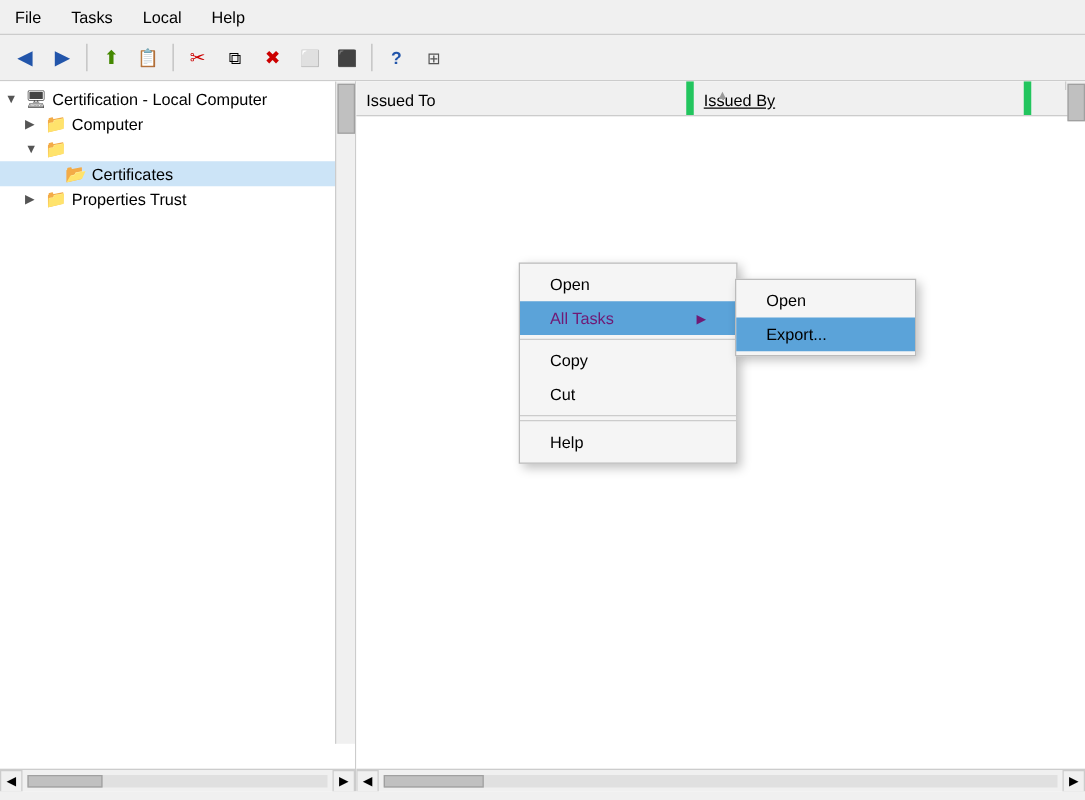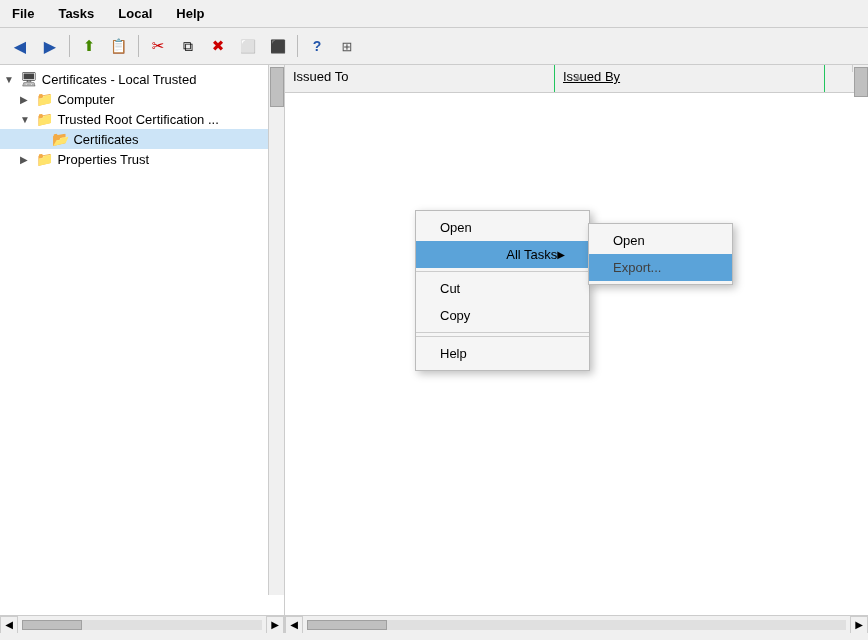--- a/index.html
+++ b/index.html
@@ -17,21 +17,20 @@
     .menu-bar {
       display: flex;
       background: #f0f0f0;
       padding: 4px 8px;
       gap: 16px;
       border-bottom: 1px solid #ccc;
     }
     .menu-bar span {
       cursor: pointer;
       padding: 2px 4px;
-      font-weight: bold;
     }
 
     
     .toolbar {
       display: flex;
       align-items: center;
       background: #f0f0f0;
       padding: 4px 6px;
       gap: 2px;
       border-bottom: 1px solid #ccc;
@@ -155,24 +154,24 @@
       background: #f0f0f0;
       border-bottom: 1px solid #ccc;
       height: 28px;
       align-items: center;
       position: relative;
     }
     .col-header-item {
       padding: 4px 8px;
       font-weight: normal;
       color: #000;
-      border-right: 1px solid #22c55e;
+      border-right: 6px solid #22c55e;
       height: 100%;
       display: flex;
-      align-items: flex-start;
+      align-items: flex-end;
       cursor: pointer;
     }
     .col-issued-to { width: 270px; }
     .col-issued-by { width: 270px; text-decoration: underline; }
     .col-sort-arrow {
       position: absolute;
       top: 4px;
       left: 418px;
       font-size: 10px;
       color: #777;
@@ -214,22 +213,21 @@
     .ctx-item {
       padding: 6px 24px;
       cursor: pointer;
       color: #000;
       display: flex;
       align-items: center;
       justify-content: space-between;
     }
     .ctx-item.highlighted {
       background: #5ba3d9;
-      color: #000000;
-      justify-content: flex-end;
+      color: #701a75;
     }
     .ctx-separator {
       height: 1px;
       background: #ccc;
       margin: 3px 0;
     }
     .ctx-arrow { font-size: 10px; }
 
     
     .submenu {
@@ -243,21 +241,21 @@
       z-index: 101;
       padding: 3px 0;
     }
     .submenu-item {
       padding: 6px 24px;
       cursor: pointer;
       color: #000;
     }
     .submenu-item.highlighted {
       background: #5ba3d9;
-      color: #404040;
+      color: #000000;
     }
 
     
     .right-hscroll {
       height: 18px;
       background: #f0f0f0;
       border-top: 1px solid #ccc;
       display: flex;
       align-items: center;
     }
@@ -324,33 +322,32 @@
 </div>
 
 <div class="main-layout">
 
   <div class="left-panel">
     <div class="tree-area">
 
       <div class="tree-item" style="padding-left:4px;">
         <span class="expander">▼</span>
         <span class="icon computer-icon">🖥</span>
-        <span>Certificates - Local Trusted</span>
+        <span>Certification - Local Computer</span>
       </div>
 
       <div class="tree-item tree-item-indent1">
         <span class="expander">▶</span>
         <span class="icon folder-icon">📁</span>
         <span>Computer</span>
       </div>
 
       <div class="tree-item tree-item-indent1">
         <span class="expander">▼</span>
         <span class="icon folder-icon">📁</span>
-        <span>Trusted Root Certification ...</span>
       </div>
 
       <div class="tree-item tree-item-indent2 selected">
         <span class="expander">&nbsp;</span>
         <span class="icon folder-icon">📂</span>
         <span>Certificates</span>
       </div>
 
       <div class="tree-item tree-item-indent1">
         <span class="expander">▶</span>
@@ -402,24 +399,24 @@
     <div class="context-menu">
       <div class="ctx-item">
         <span>Open</span>
       </div>
       <div class="ctx-item highlighted">
         <span>All Tasks</span>
         <span class="ctx-arrow">▶</span>
       </div>
       <div class="ctx-separator"></div>
       <div class="ctx-item">
+        <span>Copy</span>
+      </div>
+      <div class="ctx-item">
         <span>Cut</span>
-      </div>
-      <div class="ctx-item">
-        <span>Copy</span>
       </div>
       <div class="ctx-separator"></div>
       <div class="ctx-separator"></div>
       <div class="ctx-item">
         <span>Help</span>
       </div>
     </div>
 
     <div class="submenu">
       <div class="submenu-item">

